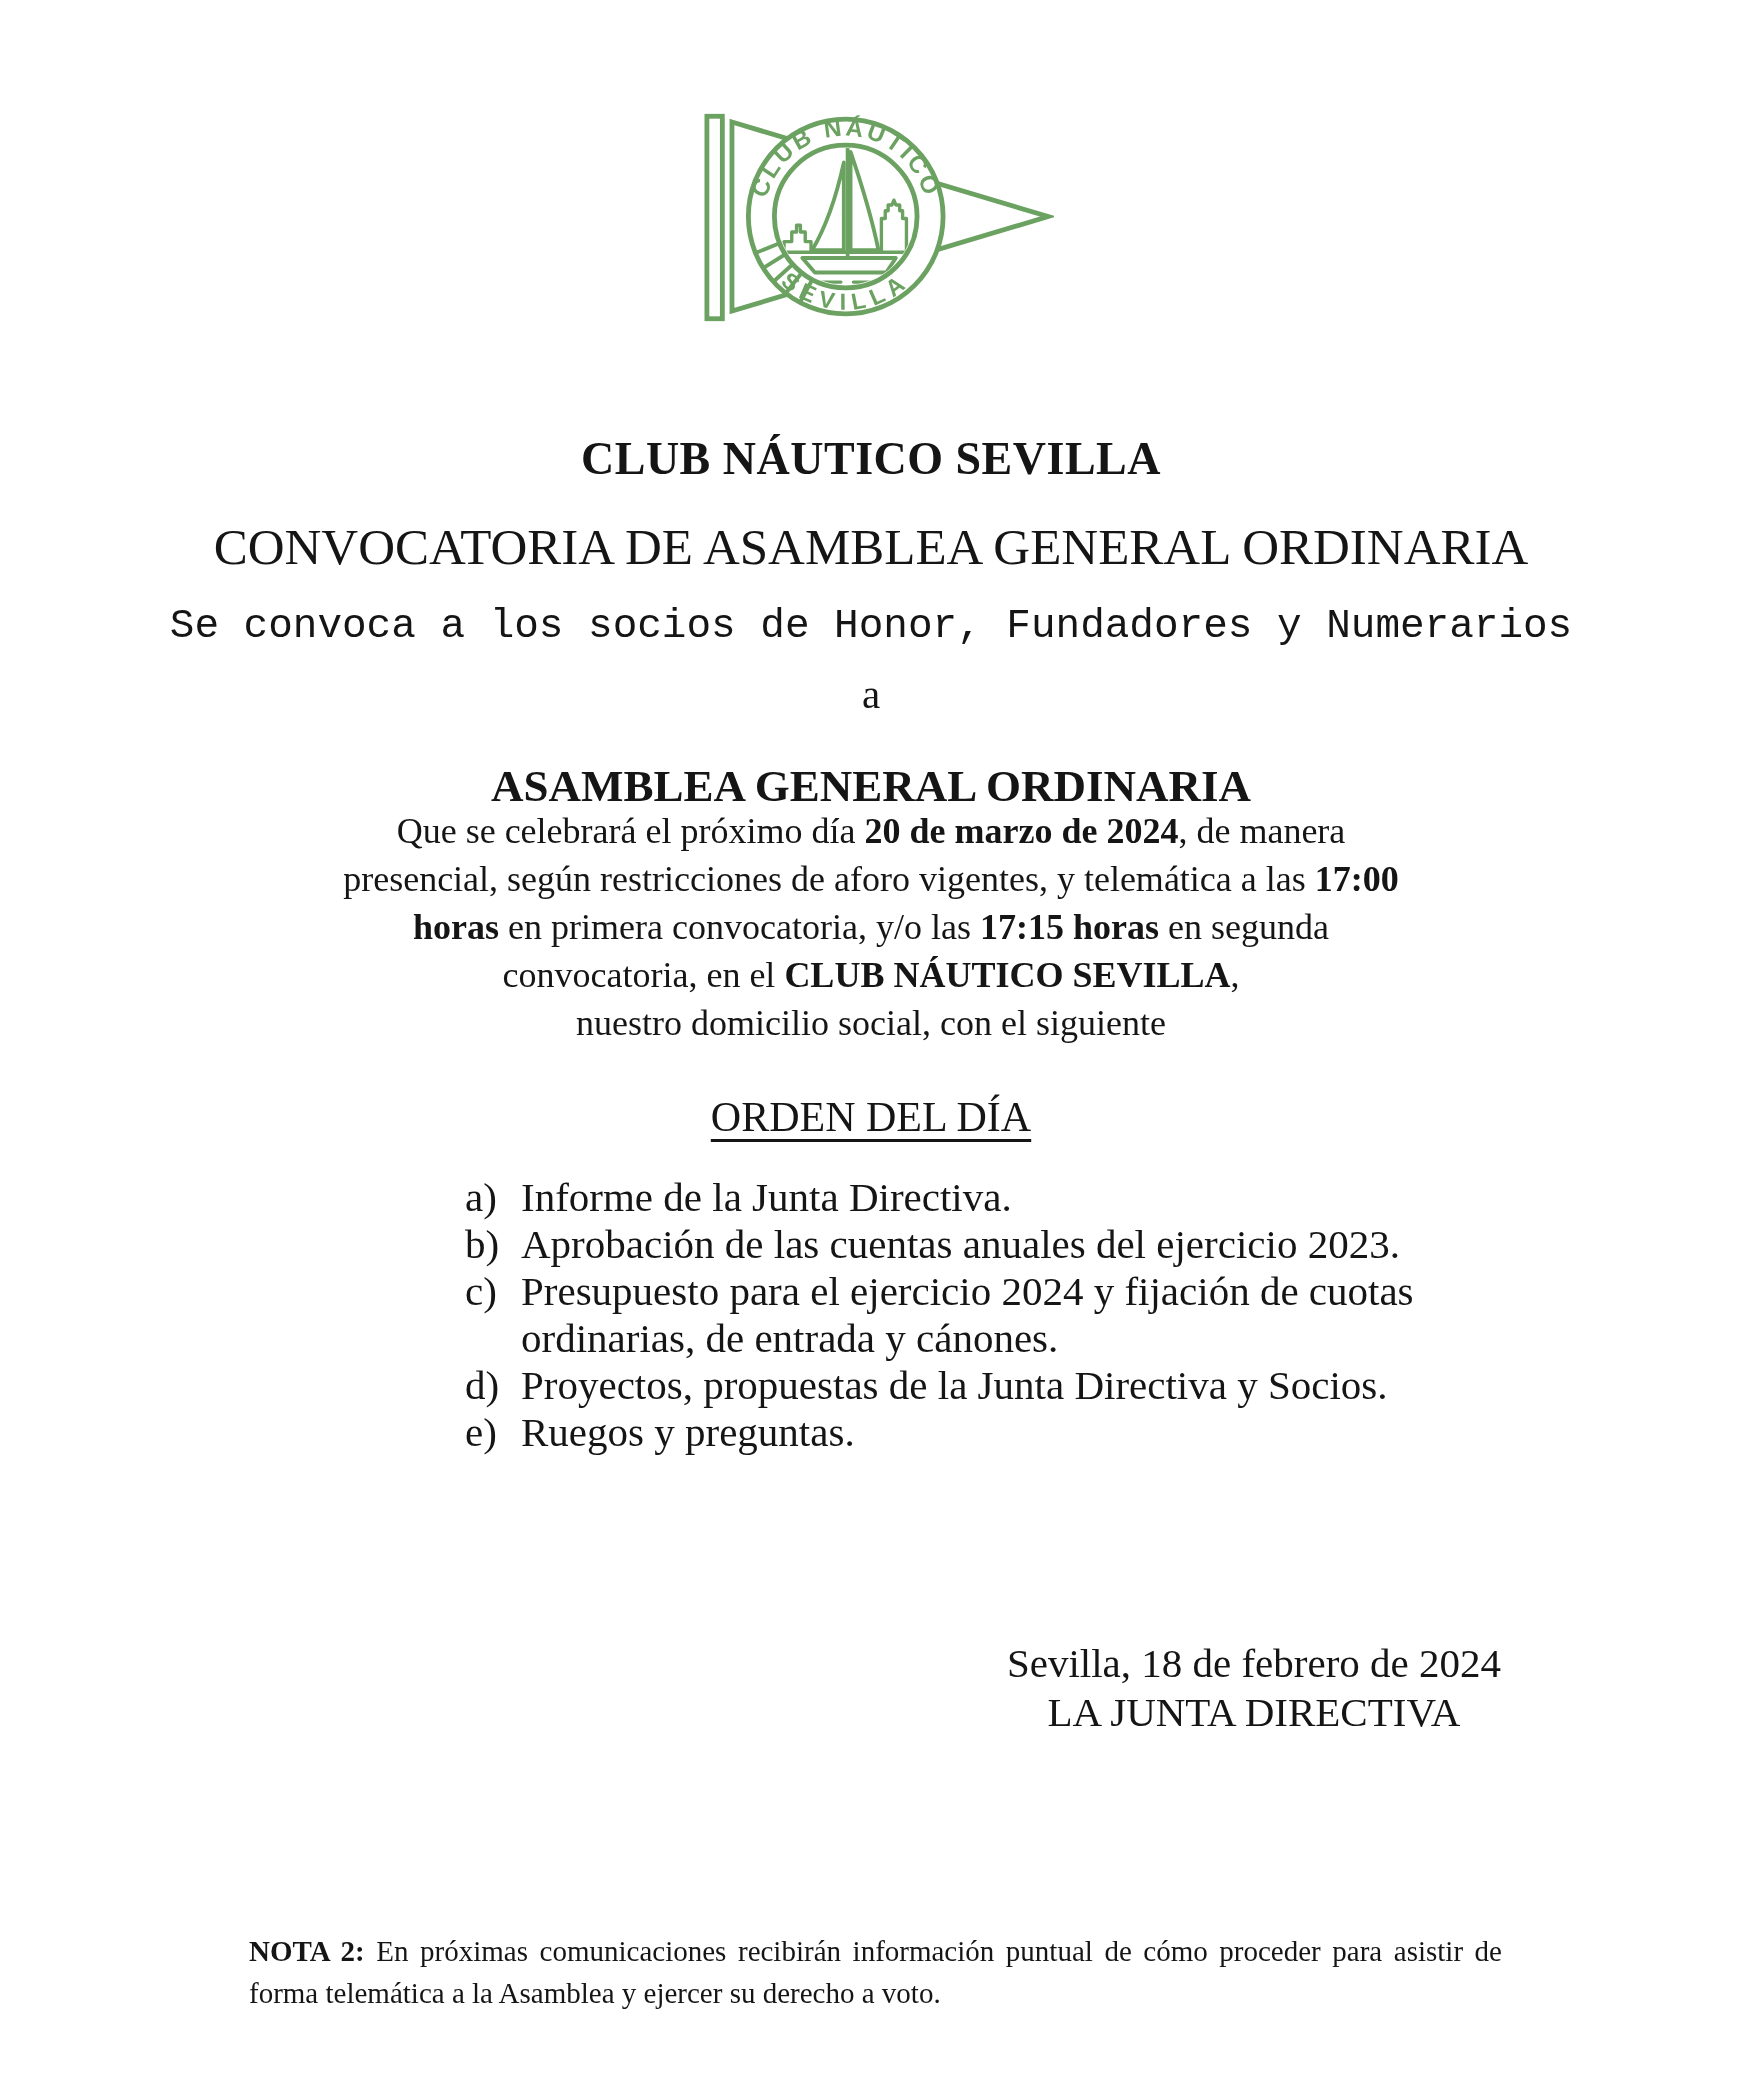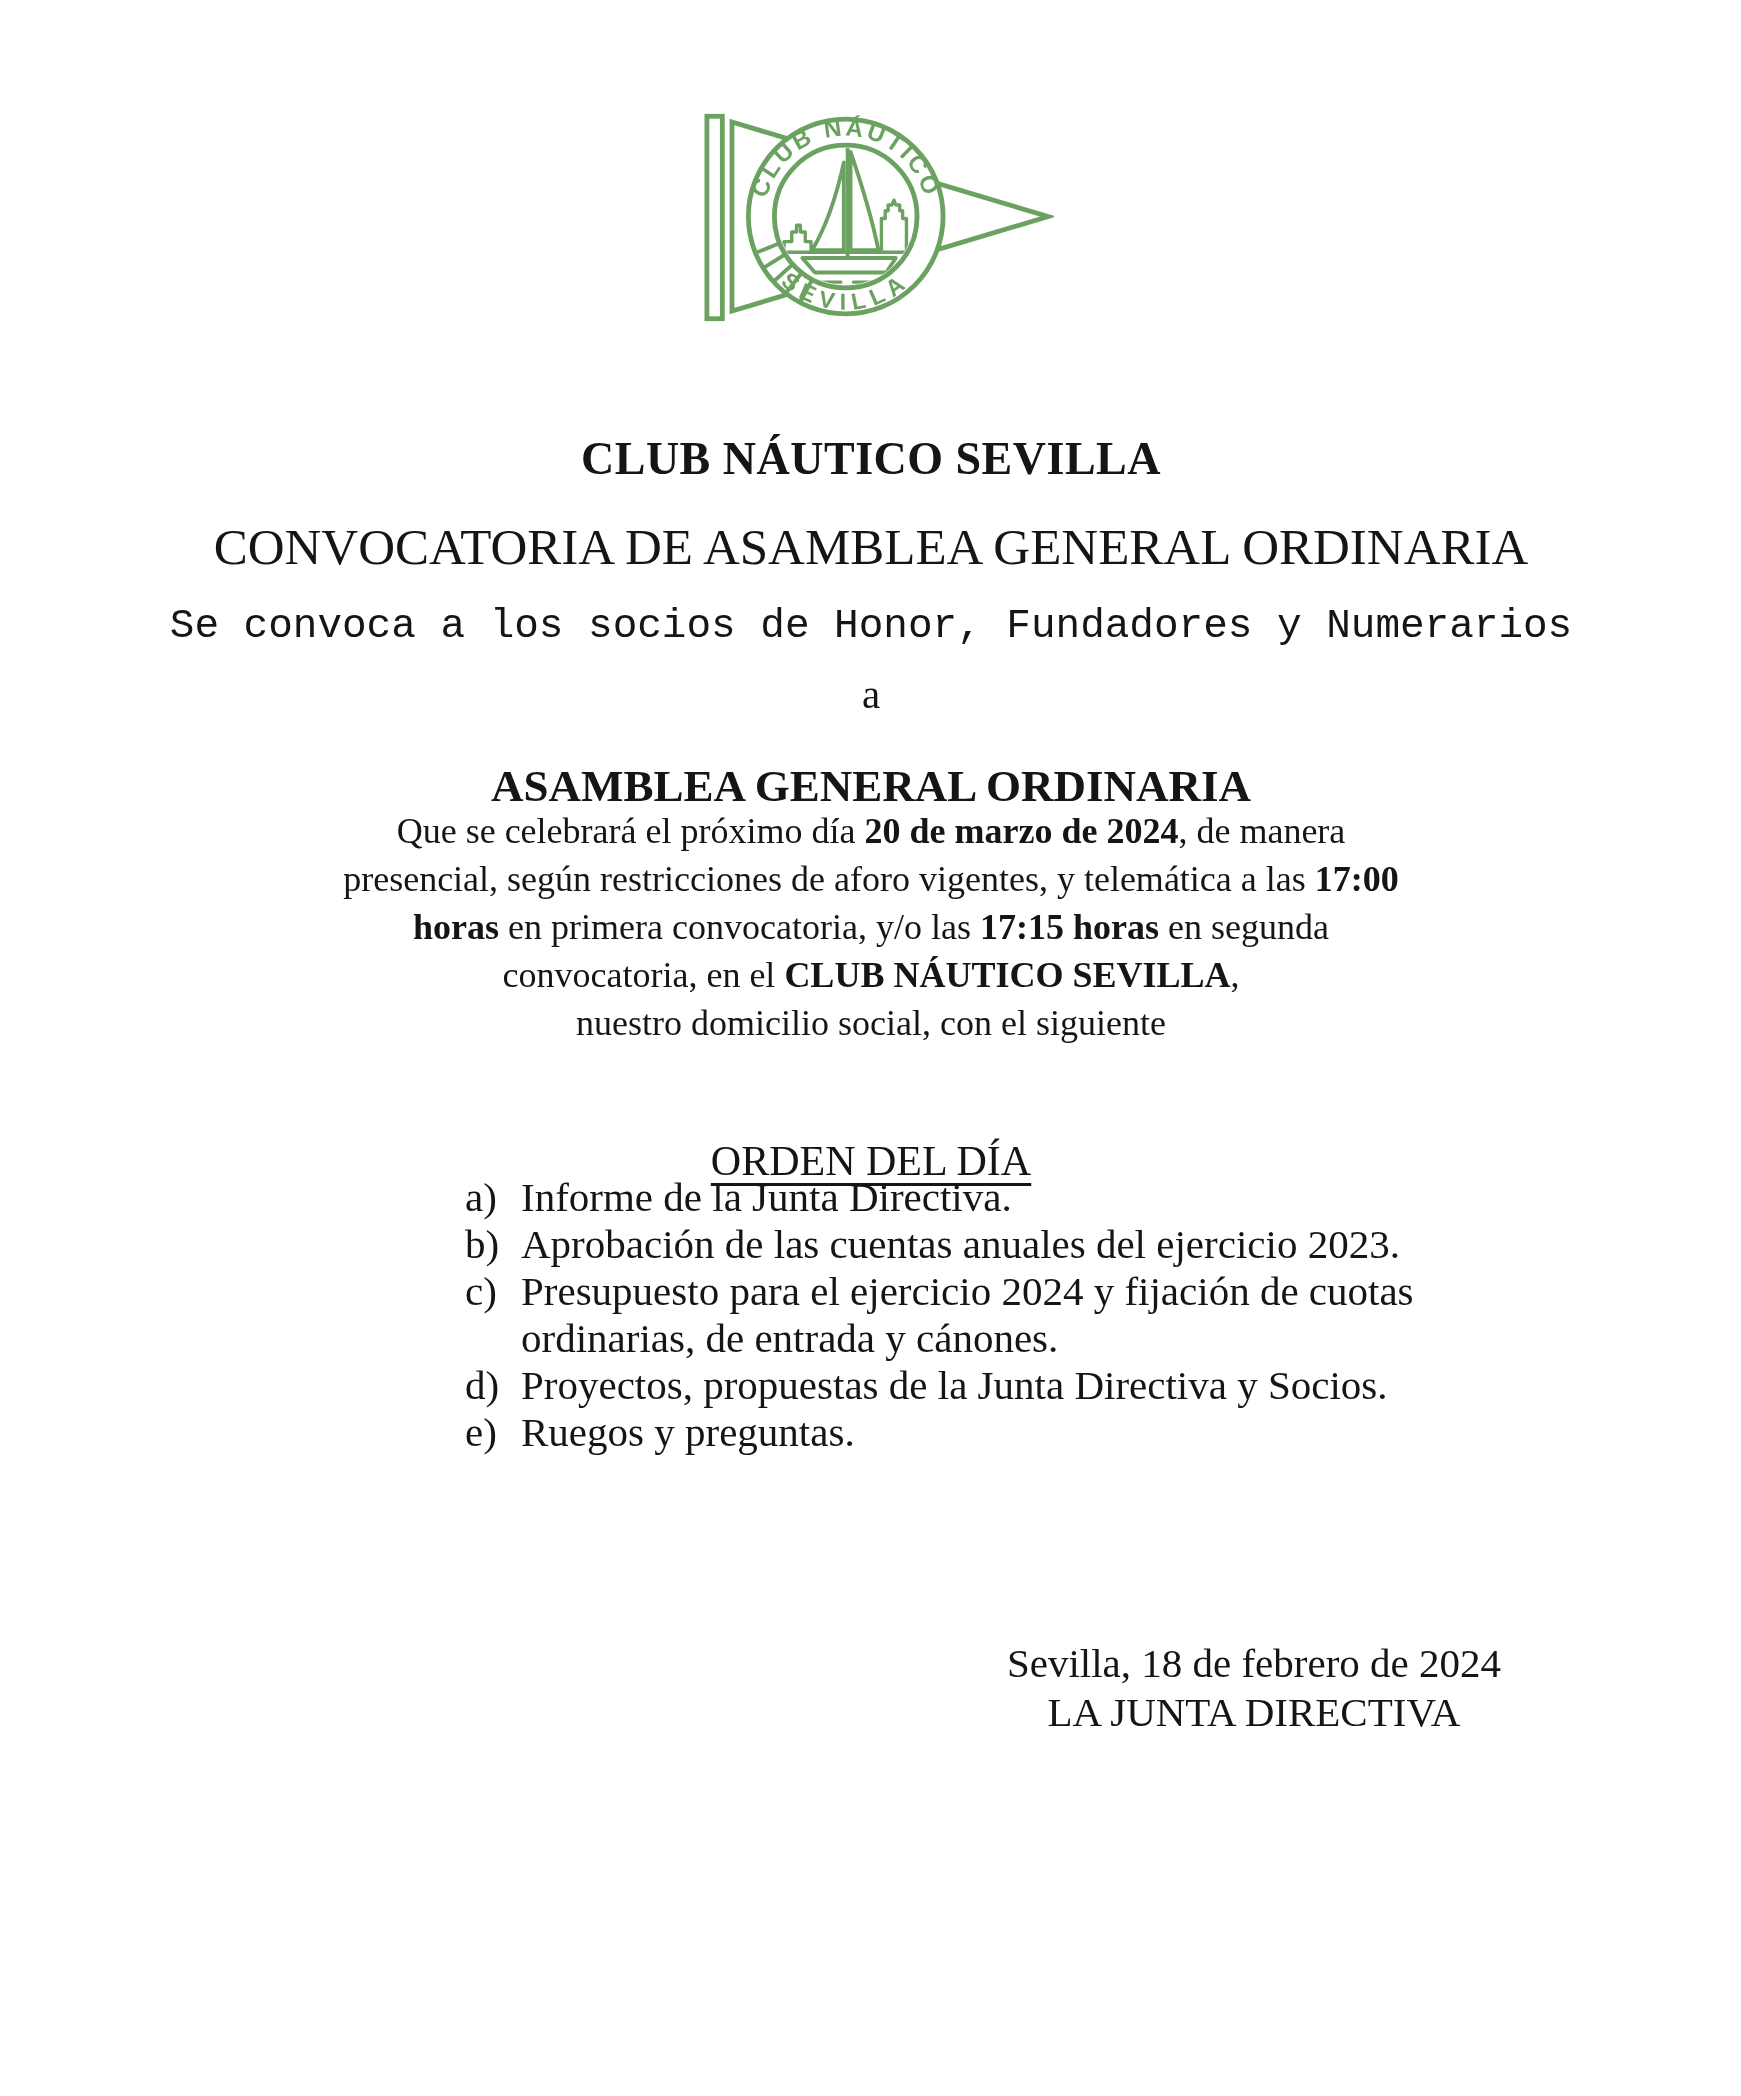--- a/index.html
+++ b/index.html
@@ -13,21 +13,21 @@
     overflow:hidden;
   }
   .cline{position:absolute;left:0;width:100%;text-align:center;}
   .doc-title{top:432px;font-size:46px;font-weight:bold;letter-spacing:0.5px;}
   .doc-subtitle{top:518px;font-size:51px;}
   .intro-convene{top:603px;font-size:41px;font-family:Liberation Mono, monospace;}
   .intro-connector{top:670px;font-size:41px;}
   .meeting-heading{top:724px;font-size:45px;font-weight:bold;margin-top:36px;}
   .para{position:absolute;left:0;width:100%;top:807px;font-size:36px;line-height:48px;text-align:center;}
   .bseg{font-weight:bold;}
-  .agenda-head{top:1137px;font-size:42px;}
+  .agenda-head{top:1093px;font-size:42px;}
   .agenda-head span{text-decoration:underline;text-decoration-thickness:2.9px;text-underline-offset:7.7px;}
   .agenda{position:absolute;left:465px;top:1174px;font-size:41px;line-height:47px;list-style:none;margin:0;padding:0;}
   .agenda .row{display:flex;}
   .agenda .mk{width:56px;flex:none;}
   .agenda .tx{white-space:pre-line;}
   .sig{position:absolute;right:241px;top:1639px;text-align:center;font-size:41px;line-height:49px;}
   .note{position:absolute;left:249px;width:1253px;font-size:29px;line-height:42px;text-align:justify;}
   .note-1{top:1850px;}
   .note-2{top:1930px;}
   .nlabel{font-weight:bold;}
@@ -119,15 +119,16 @@
         <span class="mk">e)</span>
         <span class="tx">Ruegos y preguntas.</span>
       </li>
   </ul>
 
   <div class="sig">
     <div>Sevilla, 18 de febrero de 2024</div>
     <div>LA JUNTA DIRECTIVA</div>
   </div>
 
+  <div class="note note-2"><span class="nlabel">NOTA 2:</span><span> En próximas comunicaciones recibirán información puntual de cómo proceder para asistir de forma telemática a la Asamblea y ejercer su derecho a voto.</span></div>
 
 </div>
 
 
 </body></html>

